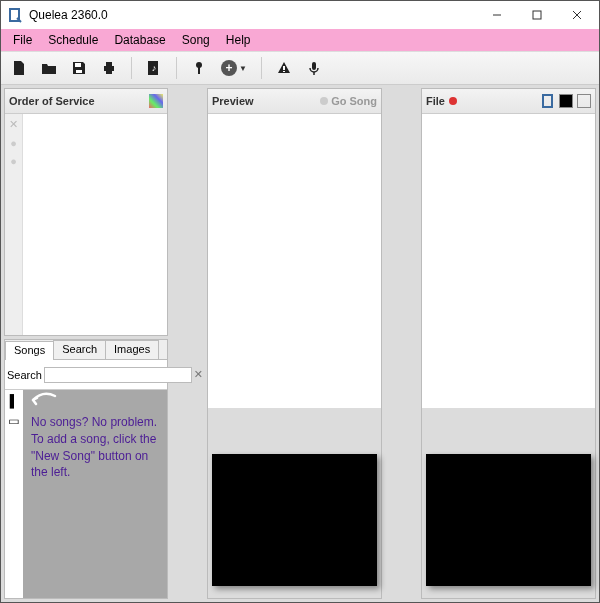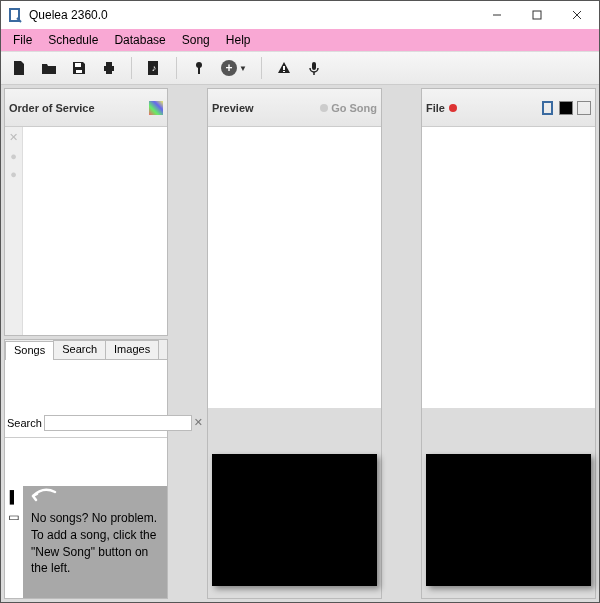--- a/index.html
+++ b/index.html
@@ -16,38 +16,38 @@
   .tbtn svg { width:16px; height:16px; display:block; }
   .addbtn { position:relative; width: 34px; }
   .addbtn .plus { width:16px;height:16px;border-radius:50%;background:#555;color:#fff;display:flex;align-items:center;justify-content:center;font-size:12px;font-weight:bold;}
   .addbtn .caret { font-size:8px; margin-left:2px; color:#333;}
   .mainrow { flex:1; display:flex; background:#dcdcdc; padding:3px; gap:3px; min-height:0;}
   .col { display:flex; flex-direction:column; min-height:0;}
   .col.left { width: 164px; }
   .col.mid { flex:1; }
   .col.right { flex:1; }
   .panel { background:#fff; border:1px solid #bbb; display:flex; flex-direction:column; min-height:0;}
-  .panelhead { height:38px; background: linear-gradient(#f3f3f3,#e6e6e6); border-bottom:1px solid #ccc; display:flex; align-items:center; padding:0 4px; font-size:11px; font-weight:bold; color:#333;}
+  .panelhead { height:25px; background: linear-gradient(#f3f3f3,#e6e6e6); border-bottom:1px solid #ccc; display:flex; align-items:center; padding:0 4px; font-size:11px; font-weight:bold; color:#333;}
   .panelhead .spacer { flex:1; }
   .panelbody { flex:1; background:#fff; position:relative; }
   .left .upper { flex:1; display:flex; }
   .left .upper .strip { width:18px; background:#eee; border-right:1px solid #ddd; display:flex; flex-direction:column; align-items:center; padding-top:4px; gap:6px; color:#999;}
   .left .upper .strip span { font-size:11px; }
-  .left .lower { height: 260px; display:flex; flex-direction:column;gap:48px; }
+  .left .lower { height: 260px; display:flex; flex-direction:column; }
   .tabs { height:20px; display:flex; border-bottom:1px solid #bbb; background:#eee;}
   .tab { padding:2px 8px; border:1px solid #bbb; border-bottom:none; margin-right:-1px; background:#f0f0f0; font-size:11px;}
   .tab.active { background:#fff; position:relative; top:1px;}
   .searchrow { height:30px; display:flex; align-items:center; padding:0 2px; gap:2px; background:#fff; border-bottom:1px solid #ccc;}
   .searchrow label { font-size:11px;}
   .searchrow input { flex:1; height:16px; font-size:11px; border:1px solid #bbb; padding:0 2px;}
   .searchrow .clear { width:16px; height:16px; display:flex;align-items:center;justify-content:center; color:#777; font-size:11px;}
   .songsarea { flex:1; display:flex; background:#a8a8a8; }
   .songsarea .sstrip { width:18px; background:#fff; display:flex; flex-direction:column; align-items:center; padding-top:4px; gap:6px; color:#222;}
   .songsarea .sstrip span { font-size:12px; }
-  .callout { flex:1; padding:6px 8px; color:#000000; font-size:12px; line-height:1.4; position:relative;}
+  .callout { flex:1; padding:6px 8px; color:#4c1d95; font-size:12px; line-height:1.4; position:relative;}
   .callout .arrow { position:absolute; top:2px; left:6px; }
   .callout .text { margin-top:18px;}
   .headericon { width:14px; height:14px; border:1px solid #888; display:flex; align-items:center; justify-content:center; font-size:8px;}
   .golive { color:#999; font-size:11px; display:flex; align-items:center; gap:3px;}
   .golive .dot { width:8px;height:8px;border-radius:50%; background:#ccc;}
   .livehead .reddot{ width:8px;height:8px;border-radius:50%;background:#d33; margin-left:4px;}
   .livehead .sq { width:14px;height:14px; border:1px solid #888; margin-left:4px;}
   .livehead .sq.black{ background:#000;}
   .livehead .logo { width:14px;height:14px; color:#3a6aa0; font-weight:bold; font-size:11px;}
   .midlower { height:190px; background:#dcdcdc; display:flex; flex-direction:column;}

